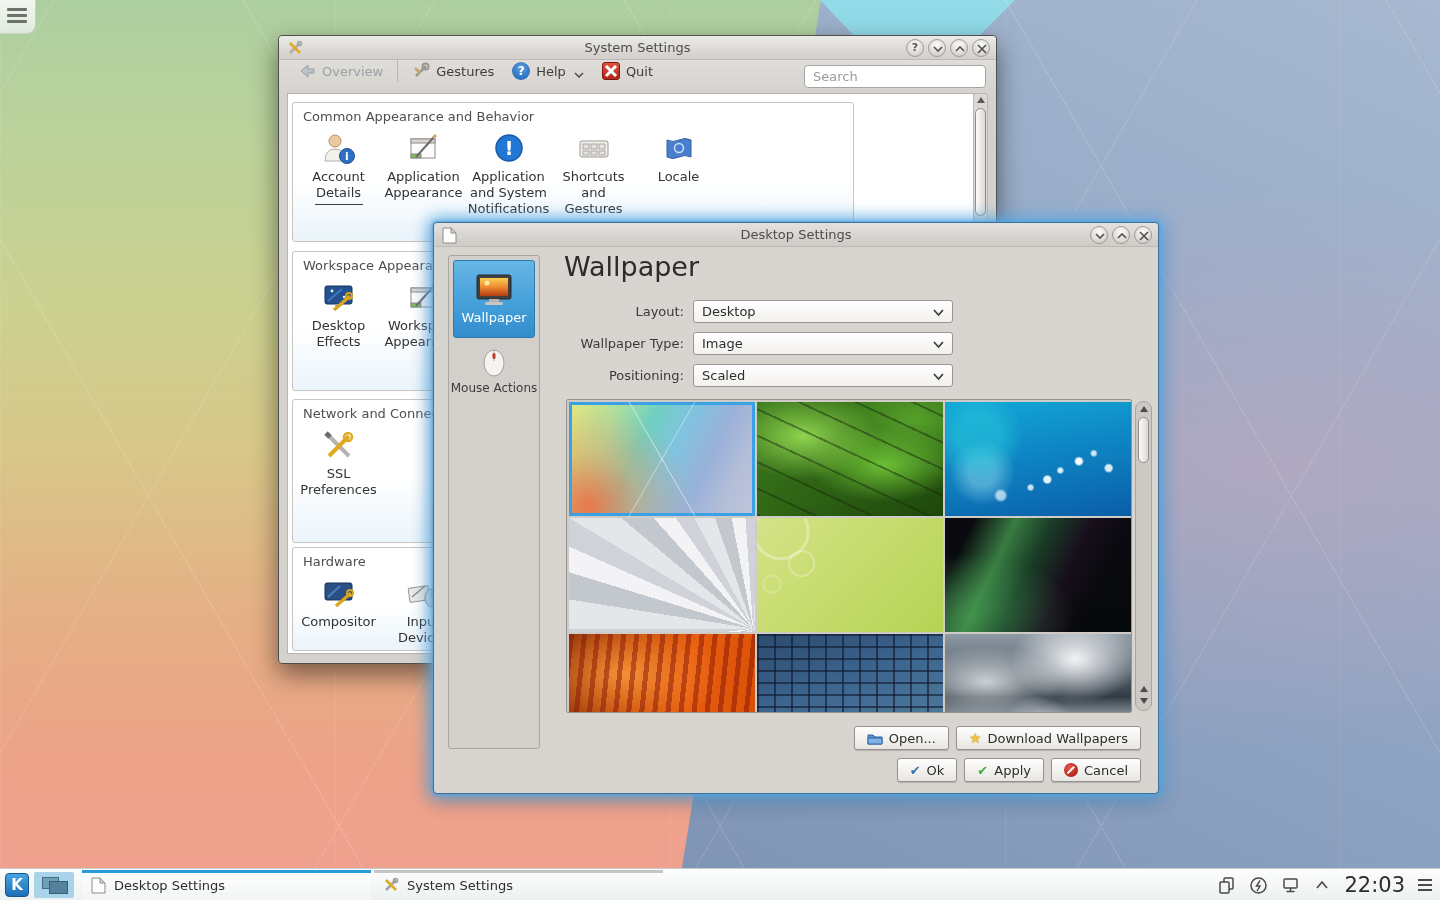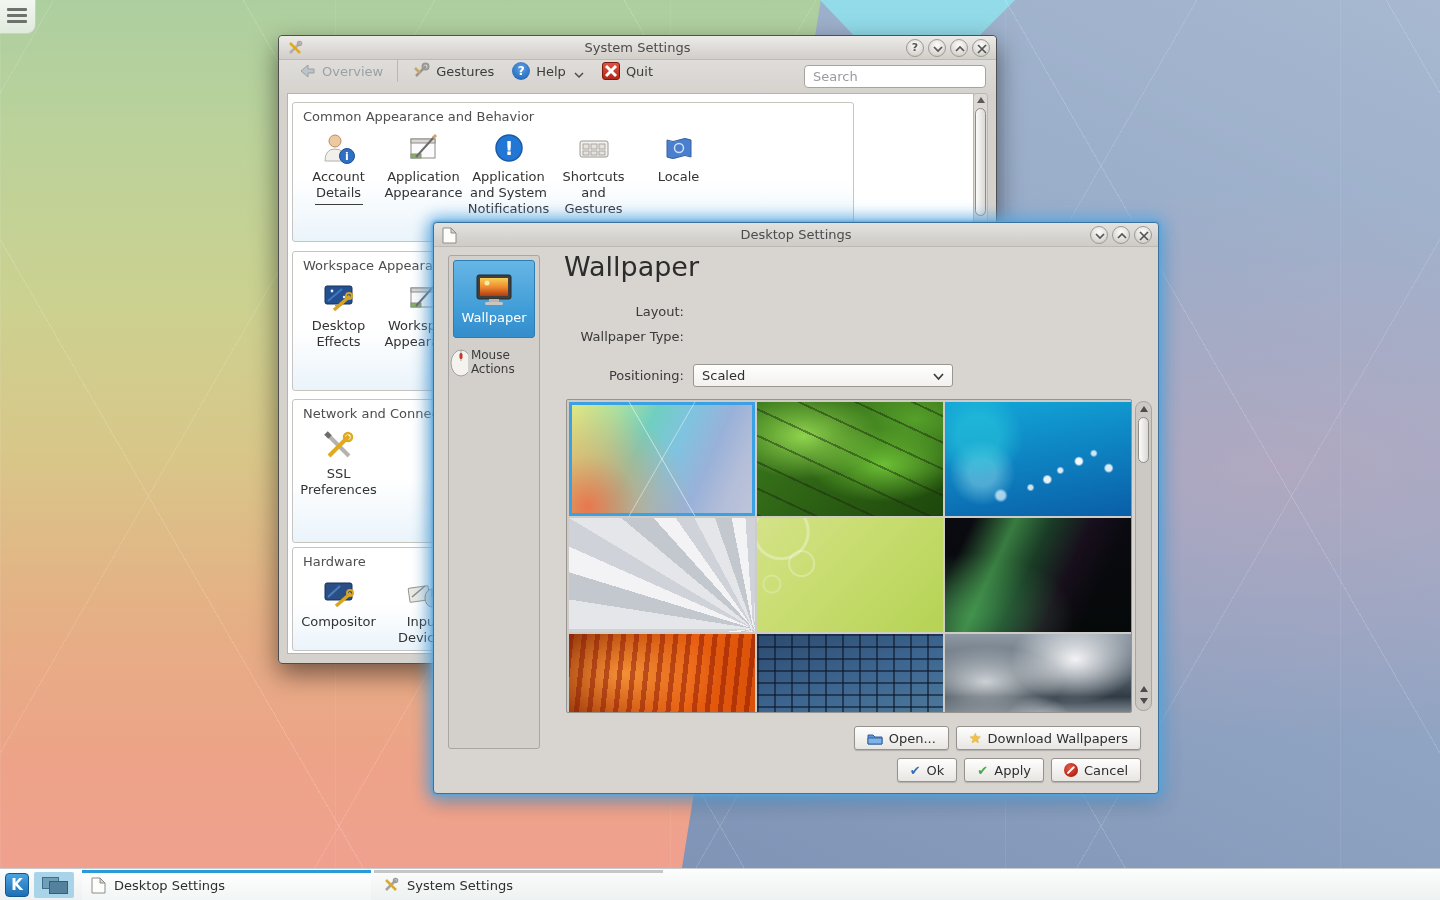--- a/index.html
+++ b/index.html
@@ -76,21 +76,21 @@
     box-shadow:0 0 15px 5px rgba(92,175,236,.85), 0 0 3px 1px rgba(70,145,210,.9), 0 6px 20px rgba(0,0,0,.3); }
   .dlg .titlebar { background:linear-gradient(180deg,#e4e2df,#d3d0cc 75%,#cfccc8); }
   .doc-ic { position:absolute; left:8px; top:4px; }
 
   .dlg-side { position:absolute; left:14px; top:32px; width:92px; height:494px; background:#d3d0cc;
     border:1px solid #a9a6a2; border-radius:3px; }
   .side-sel { position:absolute; left:4px; top:4px; width:82px; height:78px; border-radius:3px;
     background:linear-gradient(180deg,#66b6e5,#3d9ad6 70%,#358dcb); border:1px solid #2d7cb4;
     display:flex; flex-direction:column; align-items:center; justify-content:center; gap:3px;
     color:#fff; font-size:13px; }
-  .side-item { position:absolute; left:0; top:90px; width:100%; display:flex; flex-direction:row; align-items:center;
+  .side-item { position:absolute; left:0; top:90px; width:100%; display:flex; flex-direction:column; align-items:center;
     gap:3px; color:#3c3c3c; font-size:12px; }
 
   .dlg-heading { position:absolute; left:130px; top:28px; font-size:27px; color:#2c2c2c; }
   .f-label { position:absolute; left:40px; width:210px; text-align:right; font-size:13px; color:#3a3a3a; }
   .f-select { position:absolute; left:259px; width:260px; height:23px; border:1px solid #9a9793; border-radius:3px;
     background:linear-gradient(180deg,#ffffff,#f3f1ee); font-size:13px; color:#2e2e2e; line-height:21px; padding-left:8px; }
   .f-select svg { position:absolute; right:8px; top:8px; }
 
   .thumb-frame { position:absolute; left:132px; top:176px; width:566px; height:314px;
     border:1px solid #97948f; background:#cfccc8; border-radius:2px; overflow:hidden; padding:2px; }
@@ -446,21 +446,33 @@
           <line x1="12" y1="4" x2="12" y2="15" stroke="#a5a29e"></line>
           <rect x="10.5" y="7" width="3" height="6" rx="1.5" fill="#c0392b"></rect>
           </svg>
         <span>Mouse Actions</span>
       </div>
     </div>
 
     <div class="dlg-heading">Wallpaper</div>
 
     <div class="f-label" style="top:81px">Layout:</div>
-    <div class="f-label" style="top:106px">Wallpaper Type:</div>
+    <div class="f-select" style="top:77px">
+      <span>Desktop</span>
+      <svg width="11" height="8">
+          <polyline points="1,1 5.5,6 10,1" stroke="#3c3c3c" fill="none" stroke-width="1.7"></polyline>
+        </svg>
+    </div>
+    <div class="f-label" style="top:113px">Wallpaper Type:</div>
+    <div class="f-select" style="top:109px">
+      <span>Image</span>
+      <svg width="11" height="8">
+          <polyline points="1,1 5.5,6 10,1" stroke="#3c3c3c" fill="none" stroke-width="1.7"></polyline>
+        </svg>
+    </div>
     <div class="f-label" style="top:145px">Positioning:</div>
     <div class="f-select" style="top:141px">
       <span>Scaled</span>
       <svg width="11" height="8">
           <polyline points="1,1 5.5,6 10,1" stroke="#3c3c3c" fill="none" stroke-width="1.7"></polyline>
         </svg>
     </div>
 
     <div class="thumb-frame">
       <div class="thumb-grid">
@@ -529,15 +541,39 @@
     <div class="task task2">
       <div class="tline"></div>
       <svg width="16" height="16">
         <line x1="3" y1="13" x2="13" y2="3" stroke="#a5a2a0" stroke-width="2.5"></line>
         <line x1="3" y1="3" x2="13" y2="13" stroke="#e0a91f" stroke-width="2.5"></line>
         <circle cx="12.5" cy="3.5" r="2" fill="none" stroke="#9a9a9a" stroke-width="1.5"></circle>
         </svg>
       <span>System Settings</span>
     </div>
 
+    <div class="tray">
+      <svg width="18" height="18">
+        <rect x="6" y="2" width="9" height="11" rx="1" fill="none" stroke="#4a4a4a" stroke-width="1.5"></rect>
+        <rect x="2" y="6" width="9" height="11" rx="1" fill="#f3f5f5" stroke="#4a4a4a" stroke-width="1.5"></rect>
+        </svg>
+      <svg width="19" height="19">
+        <circle cx="9.5" cy="9.5" r="7.5" fill="none" stroke="#4a4a4a" stroke-width="1.5"></circle>
+        <path d="M11 4.5 L7.5 10 h3.5 l-3 5" fill="none" stroke="#4a4a4a" stroke-width="1.4"></path>
+        </svg>
+      <svg width="19" height="18">
+        <rect x="3" y="3" width="13" height="9" rx="1" fill="none" stroke="#4a4a4a" stroke-width="1.5"></rect>
+        <line x1="9.5" y1="12" x2="9.5" y2="15" stroke="#4a4a4a" stroke-width="1.5"></line>
+        <line x1="5.5" y1="15.5" x2="13.5" y2="15.5" stroke="#4a4a4a" stroke-width="1.5"></line>
+        </svg>
+      <svg width="18" height="14">
+        <polyline points="4,10 9,4 14,10" fill="none" stroke="#4a4a4a" stroke-width="1.7"></polyline>
+        </svg>
+      <span class="clock">22:03</span>
+      <span class="burger">
+          <div></div>
+          <div></div>
+          <div></div>
+        </span>
+    </div>
   </div>
 
 </div>
 
 </body></html>

